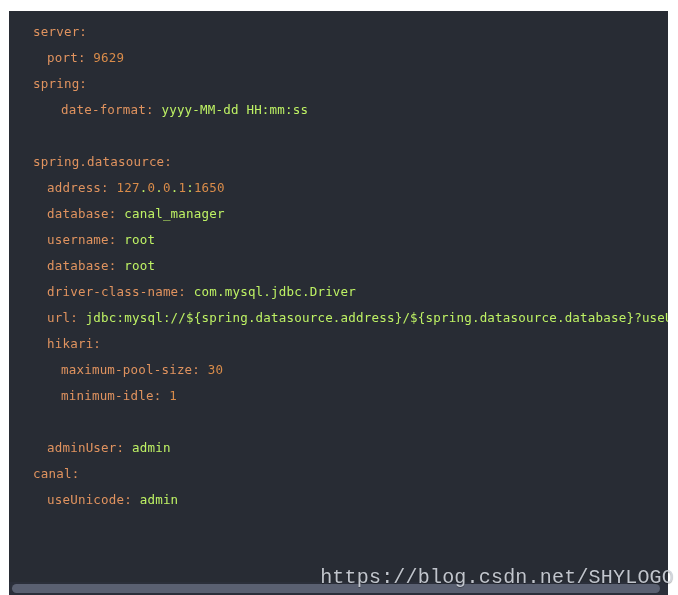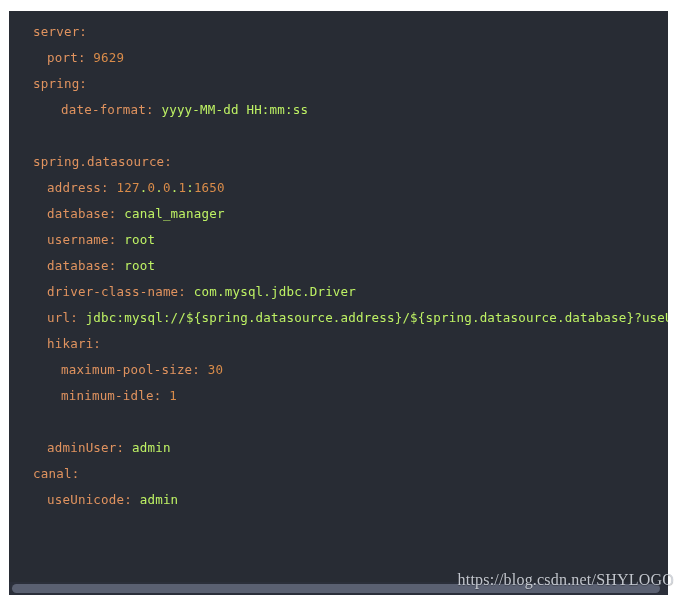--- a/index.html
+++ b/index.html
@@ -77,22 +77,22 @@
     width: 648px;
     background: #5a6071;
     border-radius: 5px;
   }
 
   
   #watermark {
     position: absolute;
     right: 4px;
     bottom: 6px;
-    font-family: Liberation Serif, serif;
-    font-size: 16px;
+    font-family: Liberation Mono, monospace;
+    font-size: 20px;
     color: #cfd3da;
     opacity: 0.92;
     letter-spacing: 0.2px;
     white-space: nowrap;
     text-shadow: 0 1px 1px rgba(0,0,0,0.35);
     pointer-events: none;
   }
 </style>
 </head>
 <body>

